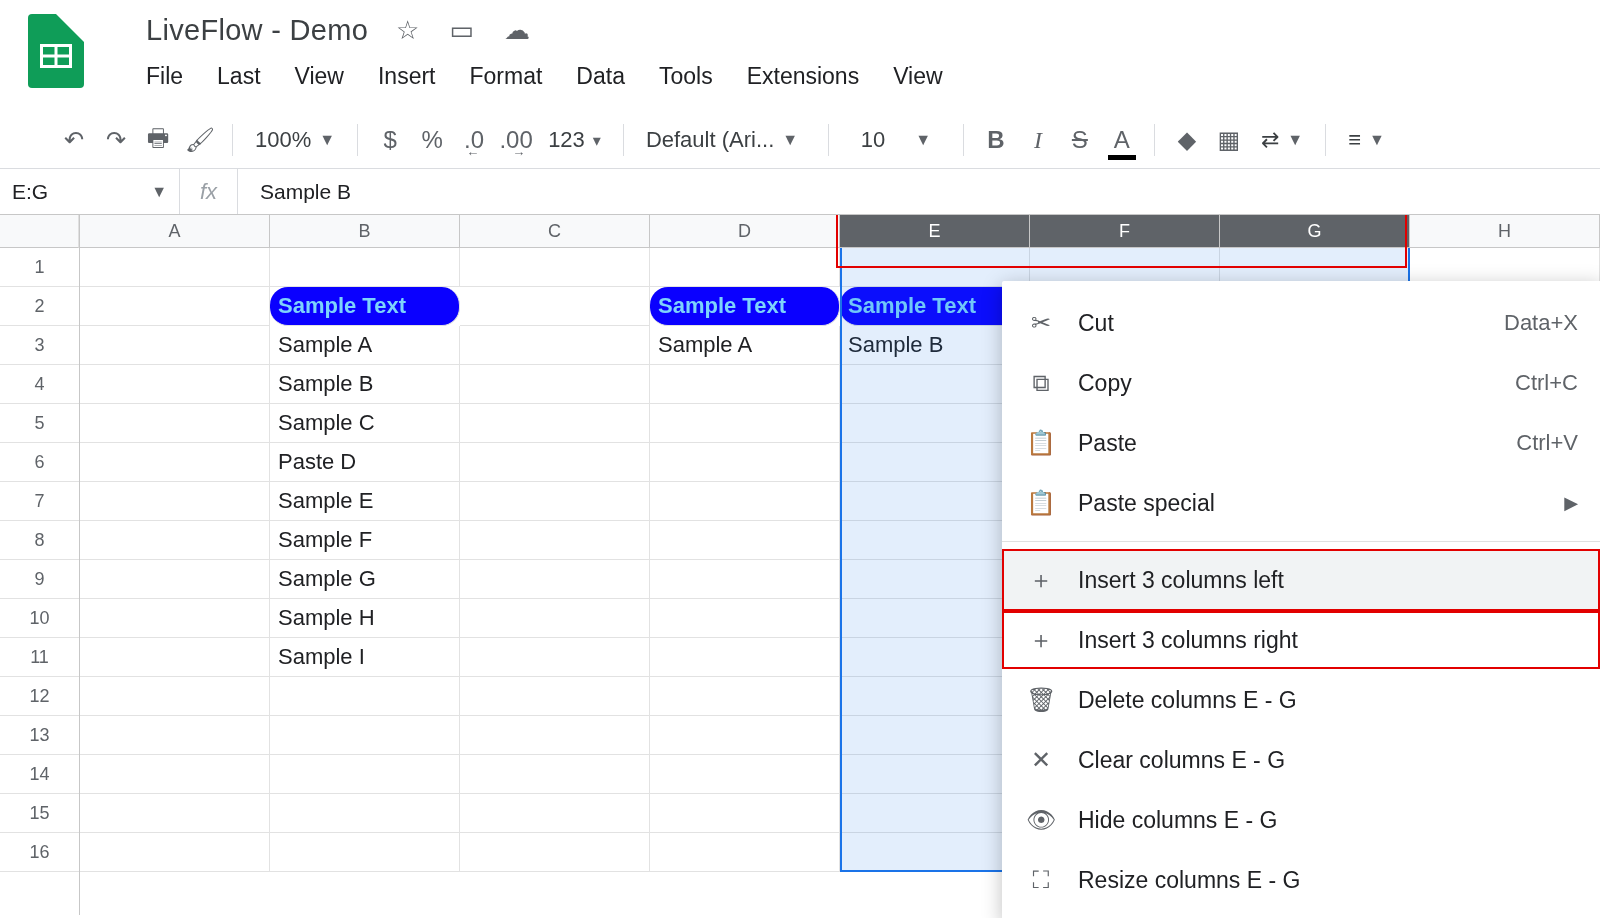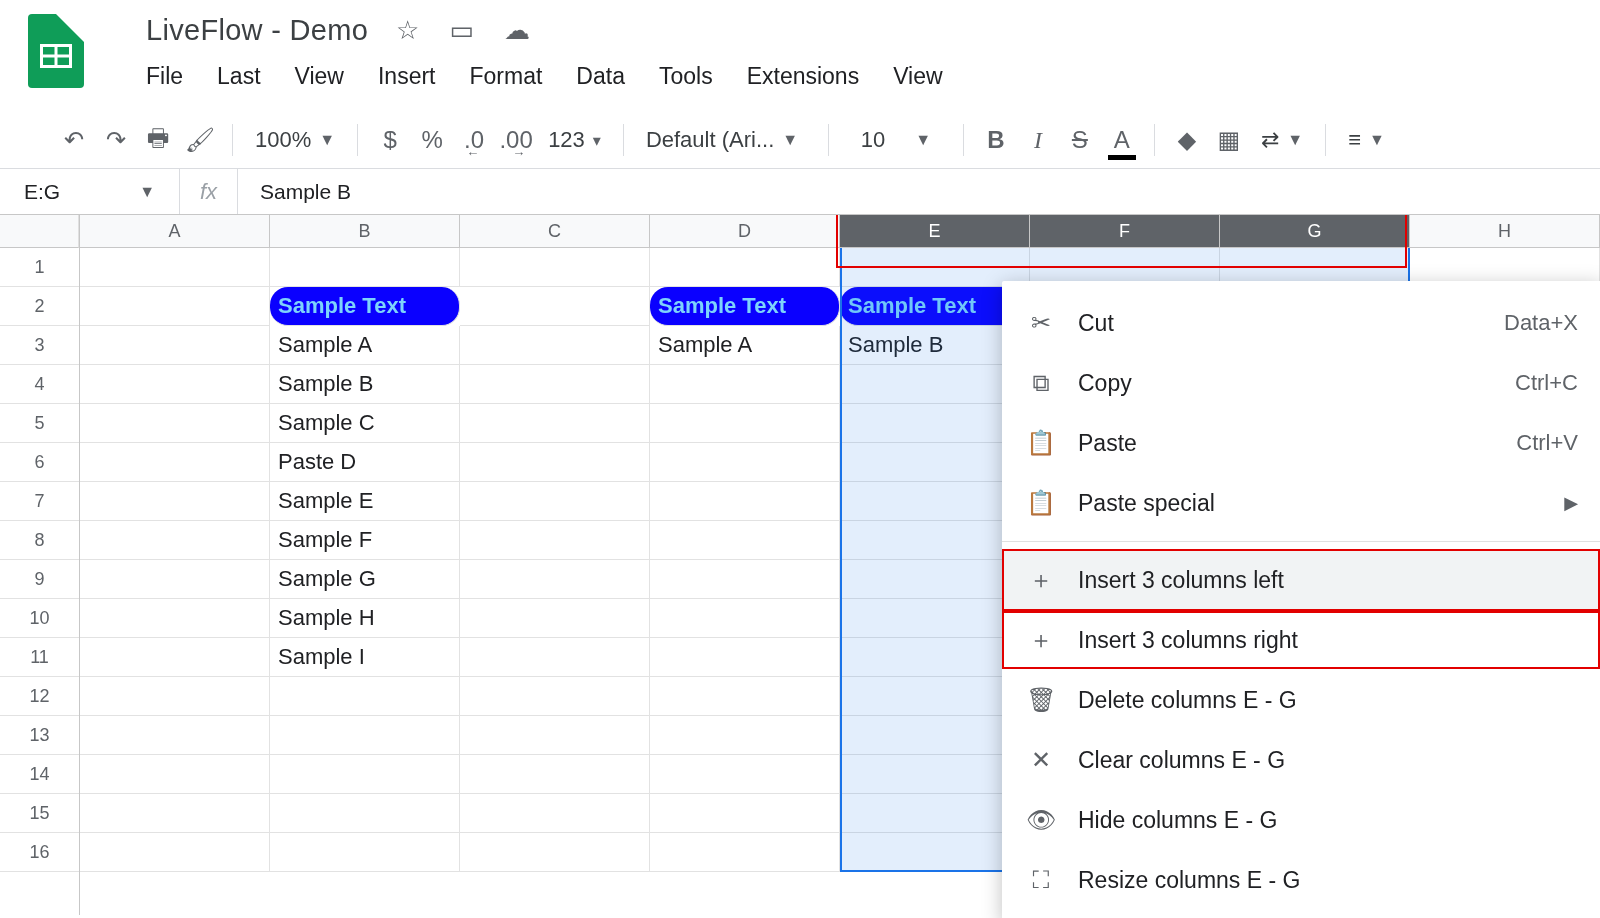--- a/index.html
+++ b/index.html
@@ -34,21 +34,21 @@
   .caret { font-size:16px; color:#5f6368; }
   .text-color { position:relative; }
   .text-color::after { content:""; position:absolute; left:6px; right:6px; bottom:-2px; height:5px; background:#000; }
 
   
   .fxrow {
     display:flex; align-items:center; height:46px;
     border-bottom:1px solid #c7c7c7;
   }
   .namebox { width:180px; display:flex; align-items:center; justify-content:space-between;
-    padding:0 24px; font-size:21px; border-right:1px solid #dadce0; height:100%; }
+    padding:0 12px; font-size:21px; border-right:1px solid #dadce0; height:100%; }
   .fx { width:58px; text-align:center; color:#9aa0a6; font-style:italic; font-size:22px; border-right:1px solid #dadce0; height:100%; display:flex; align-items:center; justify-content:center;}
   .fxval { padding-left:22px; font-size:21px; }
 
   
   .grid-wrap { display:flex; height:700px; overflow:hidden; position:relative;}
   .rowheads { width:84px; background:#fff; border-right:1px solid #c7c7c7; }
   .rowheads .corner { height:33px; background:#f8f9fa; border-bottom:1px solid #c7c7c7; border-right:1px solid #e0e0e0;}
   .rowheads .rh { height:39px; background:#fff; border-bottom:1px solid #e2e2e2; font-size:18px; color:#5f6368; display:flex; align-items:center; justify-content:center; }
 
   .cols { flex:1; display:flex; flex-direction:column; }

